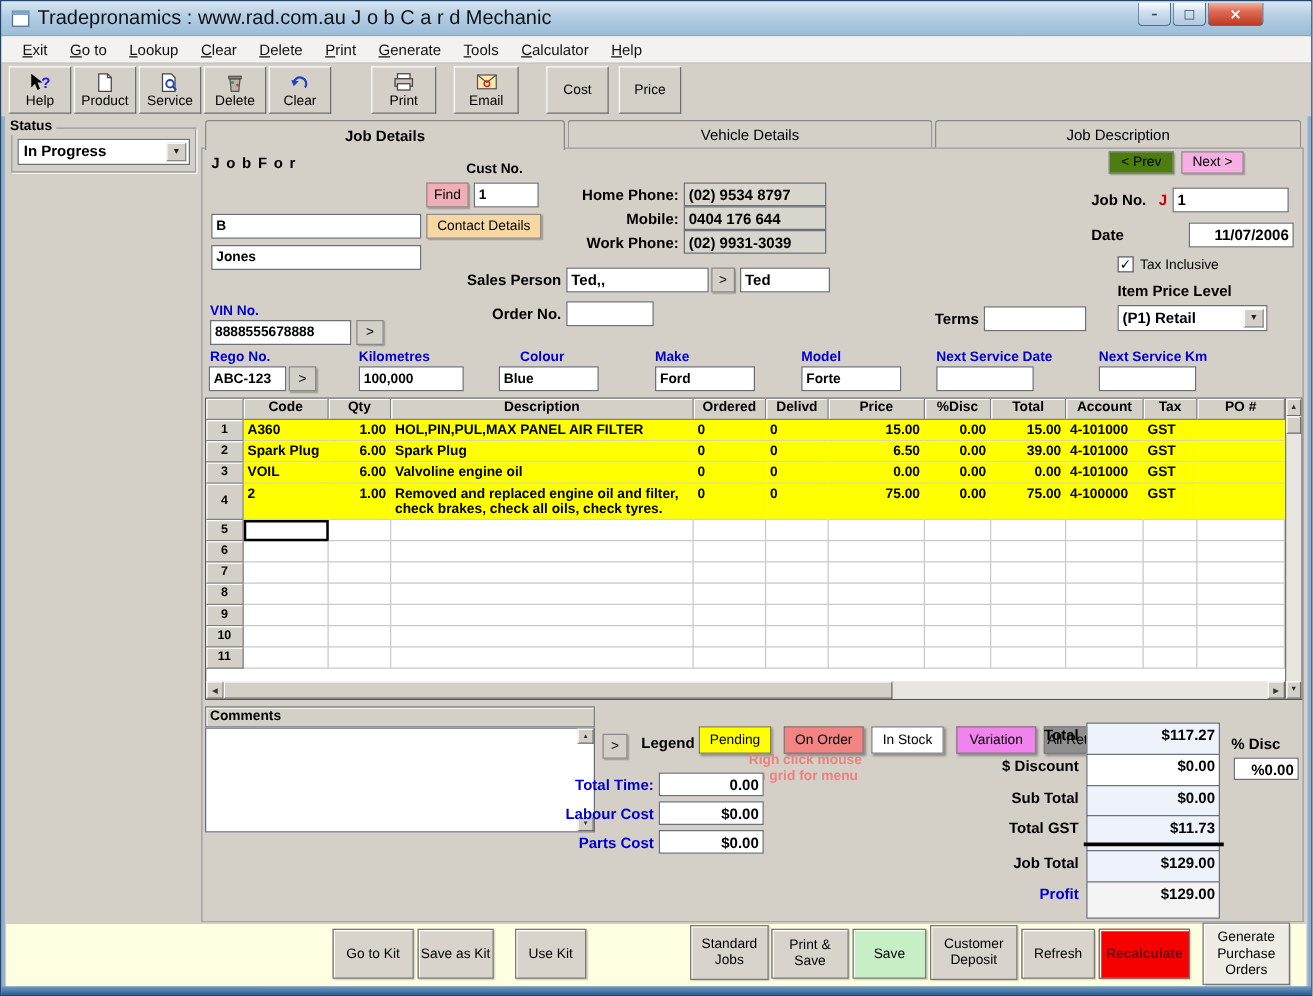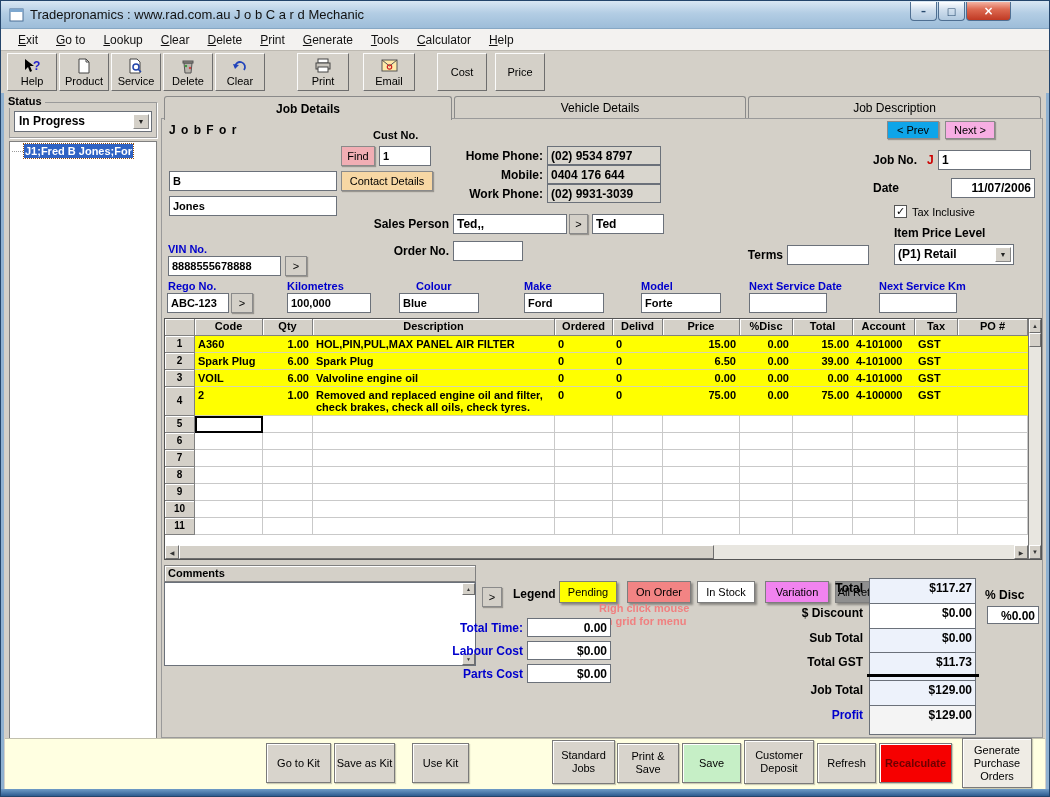--- a/index.html
+++ b/index.html
@@ -4,21 +4,21 @@
 <style>
   *{box-sizing:border-box;margin:0;padding:0}
   html,body{background:#9db8cf}
   body{font-family:"Liberation Sans",sans-serif}
   #win{position:relative;width:1050px;height:797px;background:#d4d0c8;overflow:hidden;
        border:1px solid #24456b;box-shadow:inset 0 0 0 3px #8fb1d1}
   
   #titlebar{position:absolute;left:0;top:0;width:100%;height:28px;
     background:linear-gradient(#d9e7f3,#b3cde4 45%,#9dbdd9);border-bottom:1px solid #86a7c4;
     display:flex;align-items:center;padding:0 8px}
-  #title-text{font-size:13px;color:#111;margin-left:6px;white-space:nowrap}
+  #title-text{font-size:16px;color:#111;margin-left:6px;white-space:nowrap}
   .wbtn{position:absolute;top:1px;height:19px;border:1px solid #4f6f92;border-top:none;
     border-radius:0 0 4px 4px;background:linear-gradient(#fdfeff,#cfdeed 45%,#b0c8de);
     display:flex;align-items:center;justify-content:center;font:bold 10px "DejaVu Sans",sans-serif;color:#274a6d}
   #btn-close{background:linear-gradient(#f4b3a2,#dd6a52 40%,#c03a24);color:#fff;font-size:12px}
   
   #menubar{position:absolute;left:0;top:28px;width:100%;height:22px;background:#f3f2f0;
     border-bottom:1px solid #bdb9b1;display:flex;align-items:center;padding-left:8px;font-size:12px;color:#111}
   .menu-item{padding:2px 9px;cursor:default}
   
   #toolbar{position:absolute;left:0;top:50px;width:100%;height:42px;background:#d4d0c8}
@@ -223,26 +223,20 @@
       <span>Price</span>
     </div>
   </div>
 
   <div id="status-group"></div>
   <div id="status-legend" class="lbl">Status</div>
   <div id="status-combo">
     <span>In Progress</span>
     <span class="combo-arrow" style="font-size:7px">▼</span>
   </div>
-  <div id="tree">
-    <div id="tree-item">
-      <span id="tree-dash"></span>
-      <span id="tree-label">J1;Fred B Jones;For</span>
-    </div>
-  </div>
   <div class="hscroll" style="left:8px;top:769px;width:148px">
     <span class="sb-btn">◀</span>
     <span class="sb-thumb" style="width:52px">|||</span>
     <span style="flex:1"></span>
     <span class="sb-btn">▶</span>
   </div>
 
   <div id="main">
     <div class="tab" style="left:293px;width:292px">Vehicle Details</div>
     <div class="tab active" style="left:3px;width:288px">Job Details</div>
@@ -257,21 +251,21 @@
     <div class="sbtn" style="left:180px;top:75px;width:92px;height:20px;background:#f7d7a4">Contact Details</div>
     <div class="fld" style="left:8px;top:100px;width:168px;height:20px">Jones</div>
 
     <div class="lbl big r" style="left:300px;top:53px;width:82px">Home Phone:</div>
     <div class="fld gray big" style="left:386px;top:50px;width:114px;height:19px">(02) 9534 8797</div>
     <div class="lbl big r" style="left:300px;top:72px;width:82px">Mobile:</div>
     <div class="fld gray big" style="left:386px;top:69px;width:114px;height:19px">0404 176 644</div>
     <div class="lbl big r" style="left:300px;top:91px;width:82px">Work Phone:</div>
     <div class="fld gray big" style="left:386px;top:88px;width:114px;height:19px">(02) 9931-3039</div>
 
-    <div class="sbtn" style="left:726px;top:25px;width:52px;height:18px;background:#0ea5e9">&lt; Prev</div>
+    <div class="sbtn" style="left:726px;top:25px;width:52px;height:18px;background:#4d7c0f">&lt; Prev</div>
     <div class="sbtn" style="left:784px;top:25px;width:50px;height:18px;background:#f7aee3">Next &gt;</div>
     <div class="lbl big" style="left:712px;top:57px">Job No.</div>
     <div class="lbl big" style="left:766px;top:57px;color:#cc0000">J</div>
     <div class="fld big" style="left:777px;top:54px;width:93px;height:20px">1</div>
     <div class="lbl big" style="left:712px;top:85px">Date</div>
     <div class="fld big right" style="left:790px;top:82px;width:84px;height:20px">11/07/2006</div>
     <div class="chk" style="left:733px;top:109px">✓</div>
     <div class="lbl" style="left:751px;top:110px;font-weight:normal">Tax Inclusive</div>
     <div class="lbl big" style="left:733px;top:130px">Item Price Level</div>
     <div class="fld big" style="left:733px;top:148px;width:120px;height:21px">

